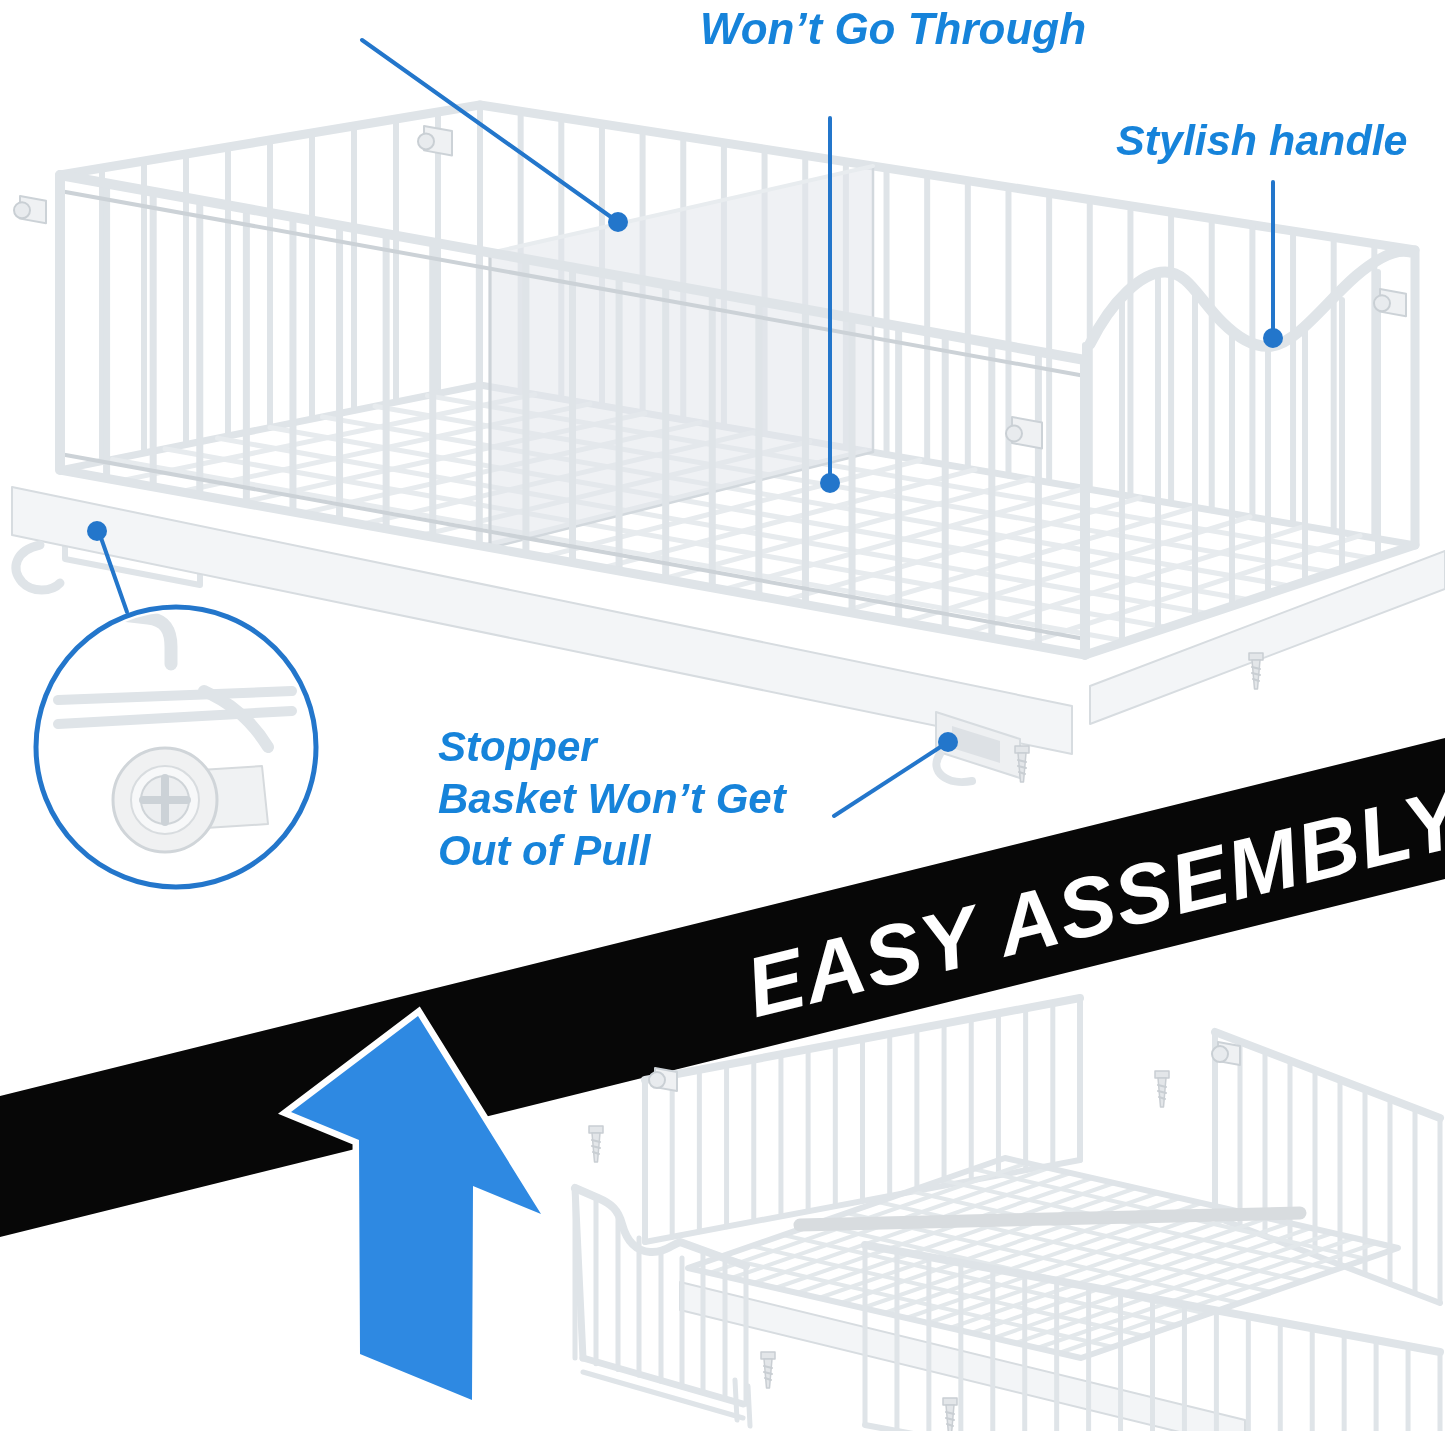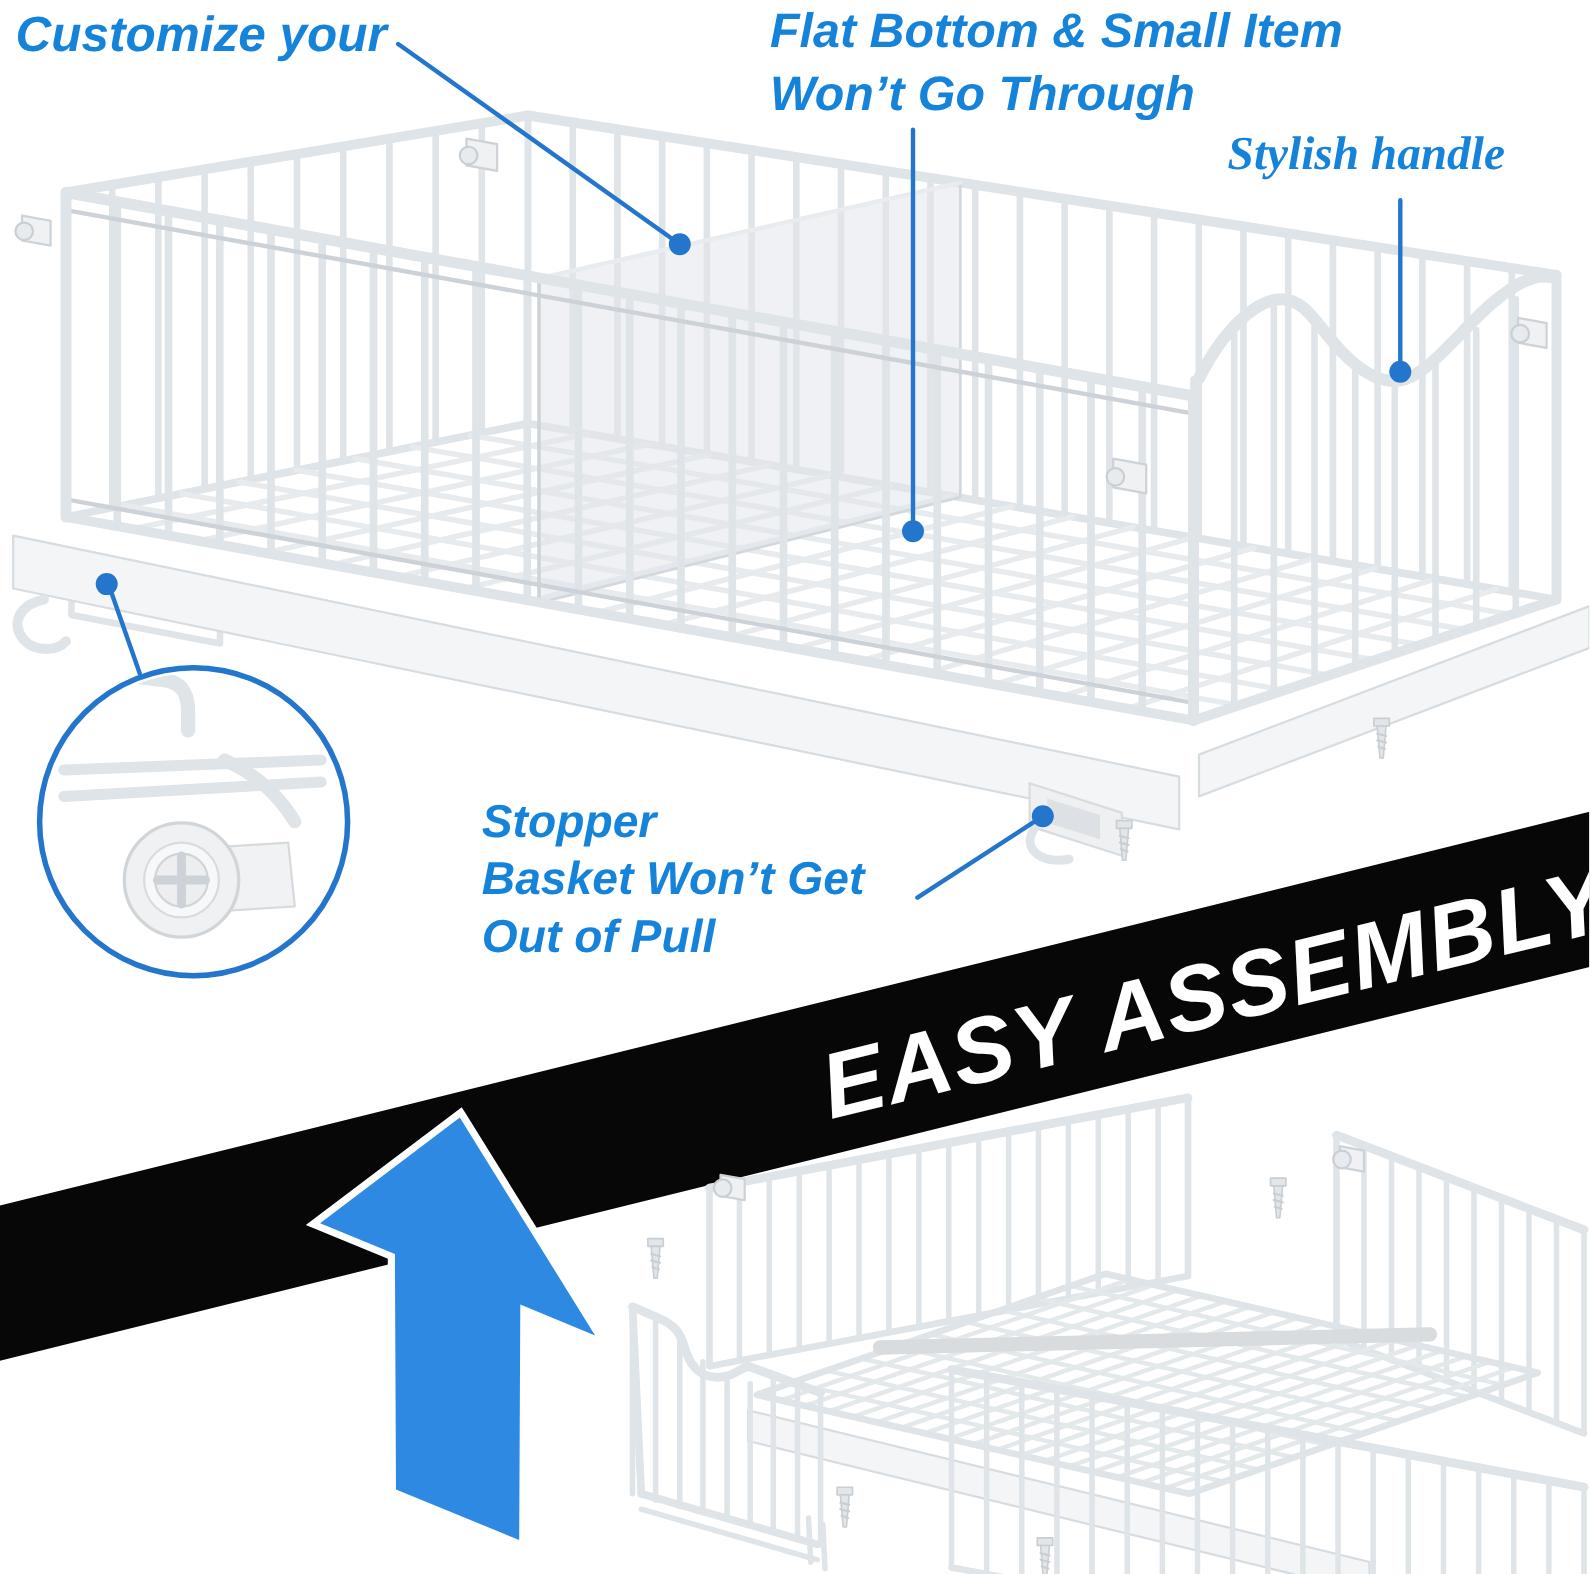--- a/index.html
+++ b/index.html
@@ -7,21 +7,21 @@
     position:relative;width:1445px;height:1431px;overflow:hidden;background:#fff;
     font-family:"Liberation Sans","DejaVu Sans",sans-serif;
   }
   #scene{position:absolute;left:0;top:0;}
   .label{
     position:absolute;font-weight:bold;font-style:italic;
     color:var(--label_blue,#1683DA);white-space:nowrap;
   }
   #lbl-customize{left:14px;top:2px;font-size:45px;line-height:58px;}
   #lbl-flat{left:700px;top:0px;font-size:44px;line-height:57px;}
-  #lbl-handle{left:1116px;top:116px;font-size:43px;font-family:Liberation Serif, serif;}
+  #lbl-handle{left:1116px;top:116px;font-size:43px;}
   #lbl-stopper{left:438px;top:721px;font-size:42px;line-height:52px;}
   #lbl-wheel{left:20px;top:896px;font-size:45px;line-height:52px;}
   #banner-text{
     position:absolute;left:1105px;top:903px;
     transform:translate(-50%,-50%) rotate(-13.7deg);
     font-weight:bold;font-style:italic;white-space:nowrap;
     font-size:84px;letter-spacing:2px;color:var(--banner_text,#ffffff);
   }
 </style>
 </head>
@@ -358,24 +358,22 @@
         <line x1="100" y1="535" x2="127" y2="612" stroke="#2376CB" stroke-width="4" stroke-linecap="round"></line>
         <circle cx="618" cy="222" r="10" fill="#2376CB" stroke="none" stroke-width="0"></circle>
         <circle cx="830" cy="483" r="10" fill="#2376CB" stroke="none" stroke-width="0"></circle>
         <circle cx="1273" cy="338" r="10" fill="#2376CB" stroke="none" stroke-width="0"></circle>
         <circle cx="948" cy="742" r="10" fill="#2376CB" stroke="none" stroke-width="0"></circle>
         <circle cx="97" cy="531" r="10" fill="#2376CB" stroke="none" stroke-width="0"></circle>
       </g>
   </svg>
 
   <div class="label" id="lbl-customize">
-    <div>Customize your</div>
   </div>
   <div class="label" id="lbl-flat">
-    <div>Flat Bottom &amp; Small Item</div>
     <div>Won’t Go Through</div>
   </div>
   <div class="label" id="lbl-handle">
     <div>Stylish handle</div>
   </div>
   <div class="label" id="lbl-stopper">
     <div>Stopper</div>
     <div>Basket Won’t Get</div>
     <div>Out of Pull</div>
   </div>

